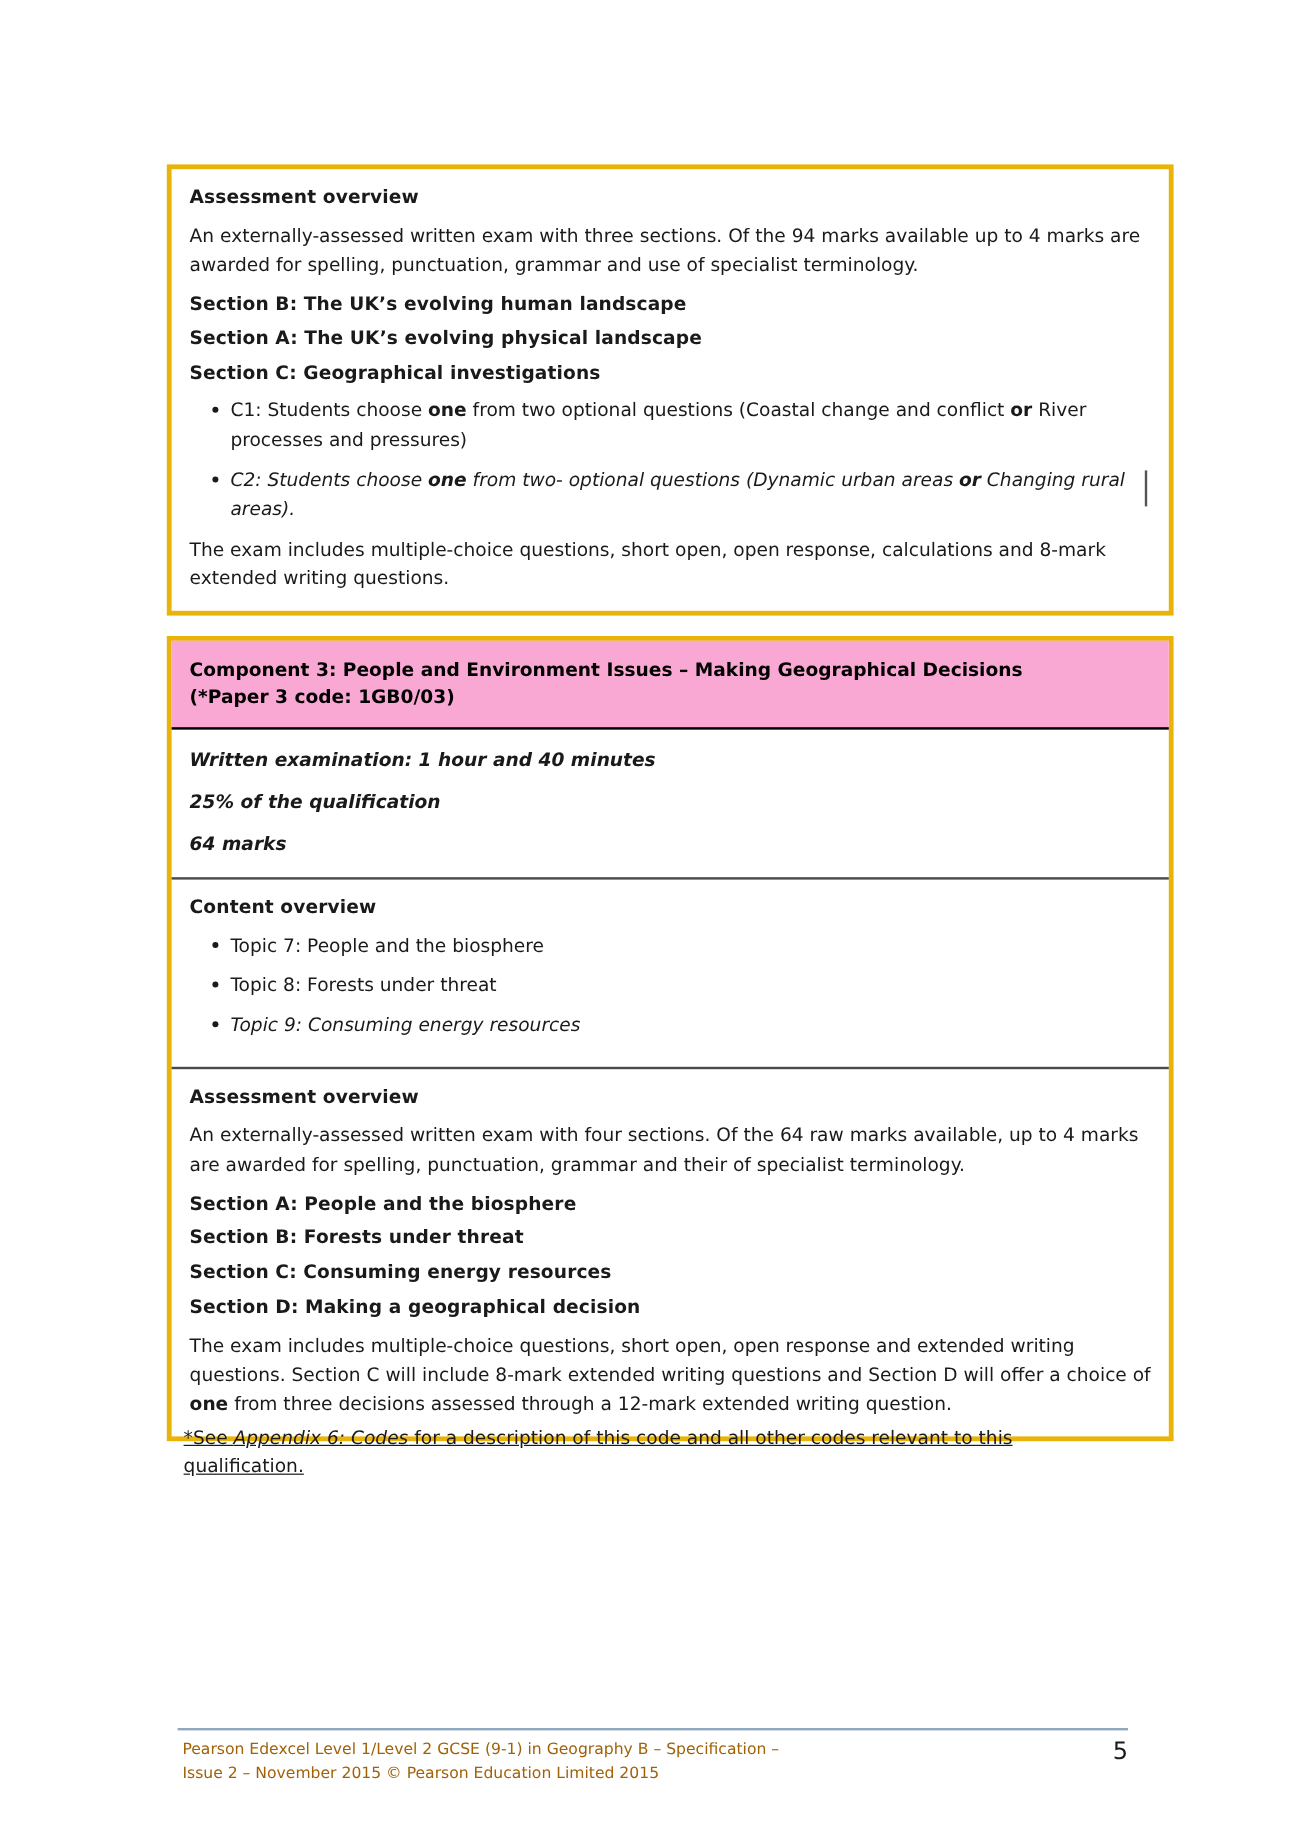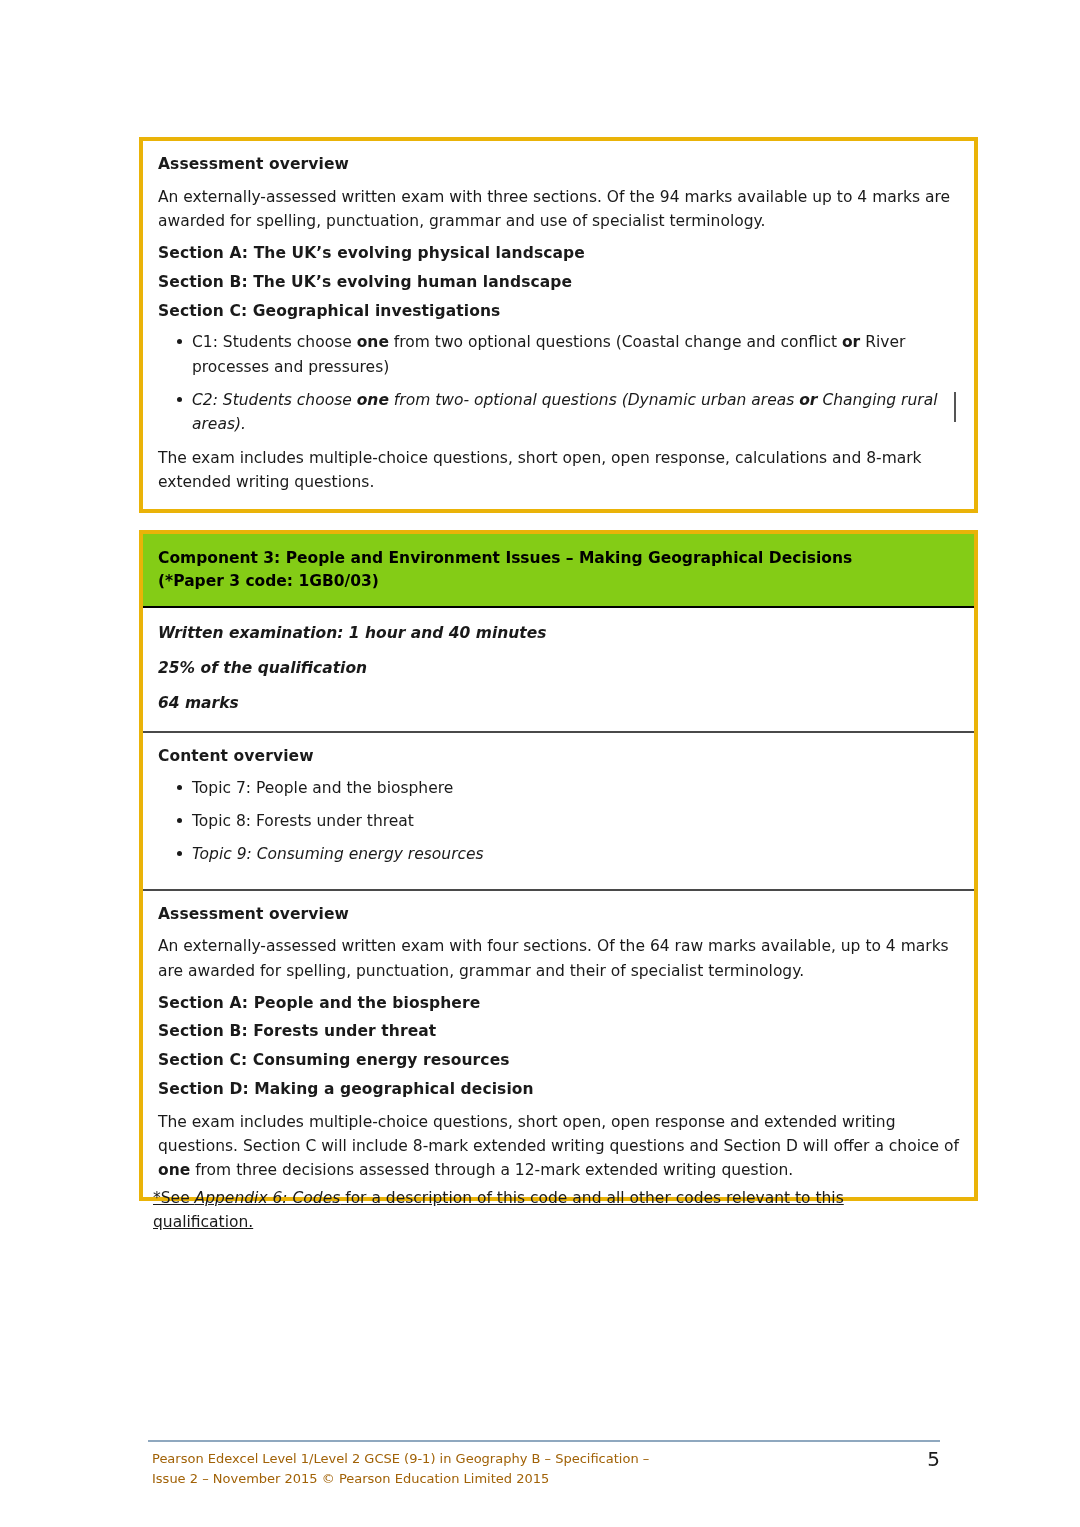--- a/index.html
+++ b/index.html
@@ -33,21 +33,21 @@
 
   .box-row {
     border-bottom: 2px solid #4a4a4a;
     padding: 11px 15px 13px 15px;
   }
   .box-row:last-child {
     border-bottom: none;
   }
 
   .row-header-blue {
-    background: #84cc16;
+    background: #f9a8d4;
     padding: 13px 15px 14px 15px;
     border-bottom: 2px solid #000000;
   }
 
   
   .hd {
     font-weight: bold;
     font-size: 15.5px;
     line-height: 1.34;
     margin: 8px 0 8px 0;
@@ -152,23 +152,23 @@
 
 <div class="page">
 
   <div class="spec-box" style="top:137px;">
     <div class="box-row">
 
       <div class="hd">Assessment overview</div>
 
       <div class="para">An externally-assessed written exam with three sections. Of the 94 marks available up to 4 marks are awarded for spelling, punctuation, grammar and use of specialist terminology.</div>
 
+      <div class="hd">Section B: The UK’s evolving human landscape</div>
+
       <div class="hd">Section A: The UK’s evolving physical landscape</div>
-
-      <div class="hd">Section B: The UK’s evolving human landscape</div>
 
       <div class="hd">Section C: Geographical investigations</div>
 
       <ul class="blist">
         <li>
           <span class="dot"></span><span>C1: Students choose </span><b>one</b><span> from two optional questions (Coastal change and conflict </span><b>or</b><span> River processes and pressures)</span>
         </li>
         <li>
           <span class="dot"></span><span>C2: Students choose </span><b>one</b><span> from two- optional questions (Dynamic urban areas </span><b>or</b><span> Changing rural areas).</span>
         </li>

